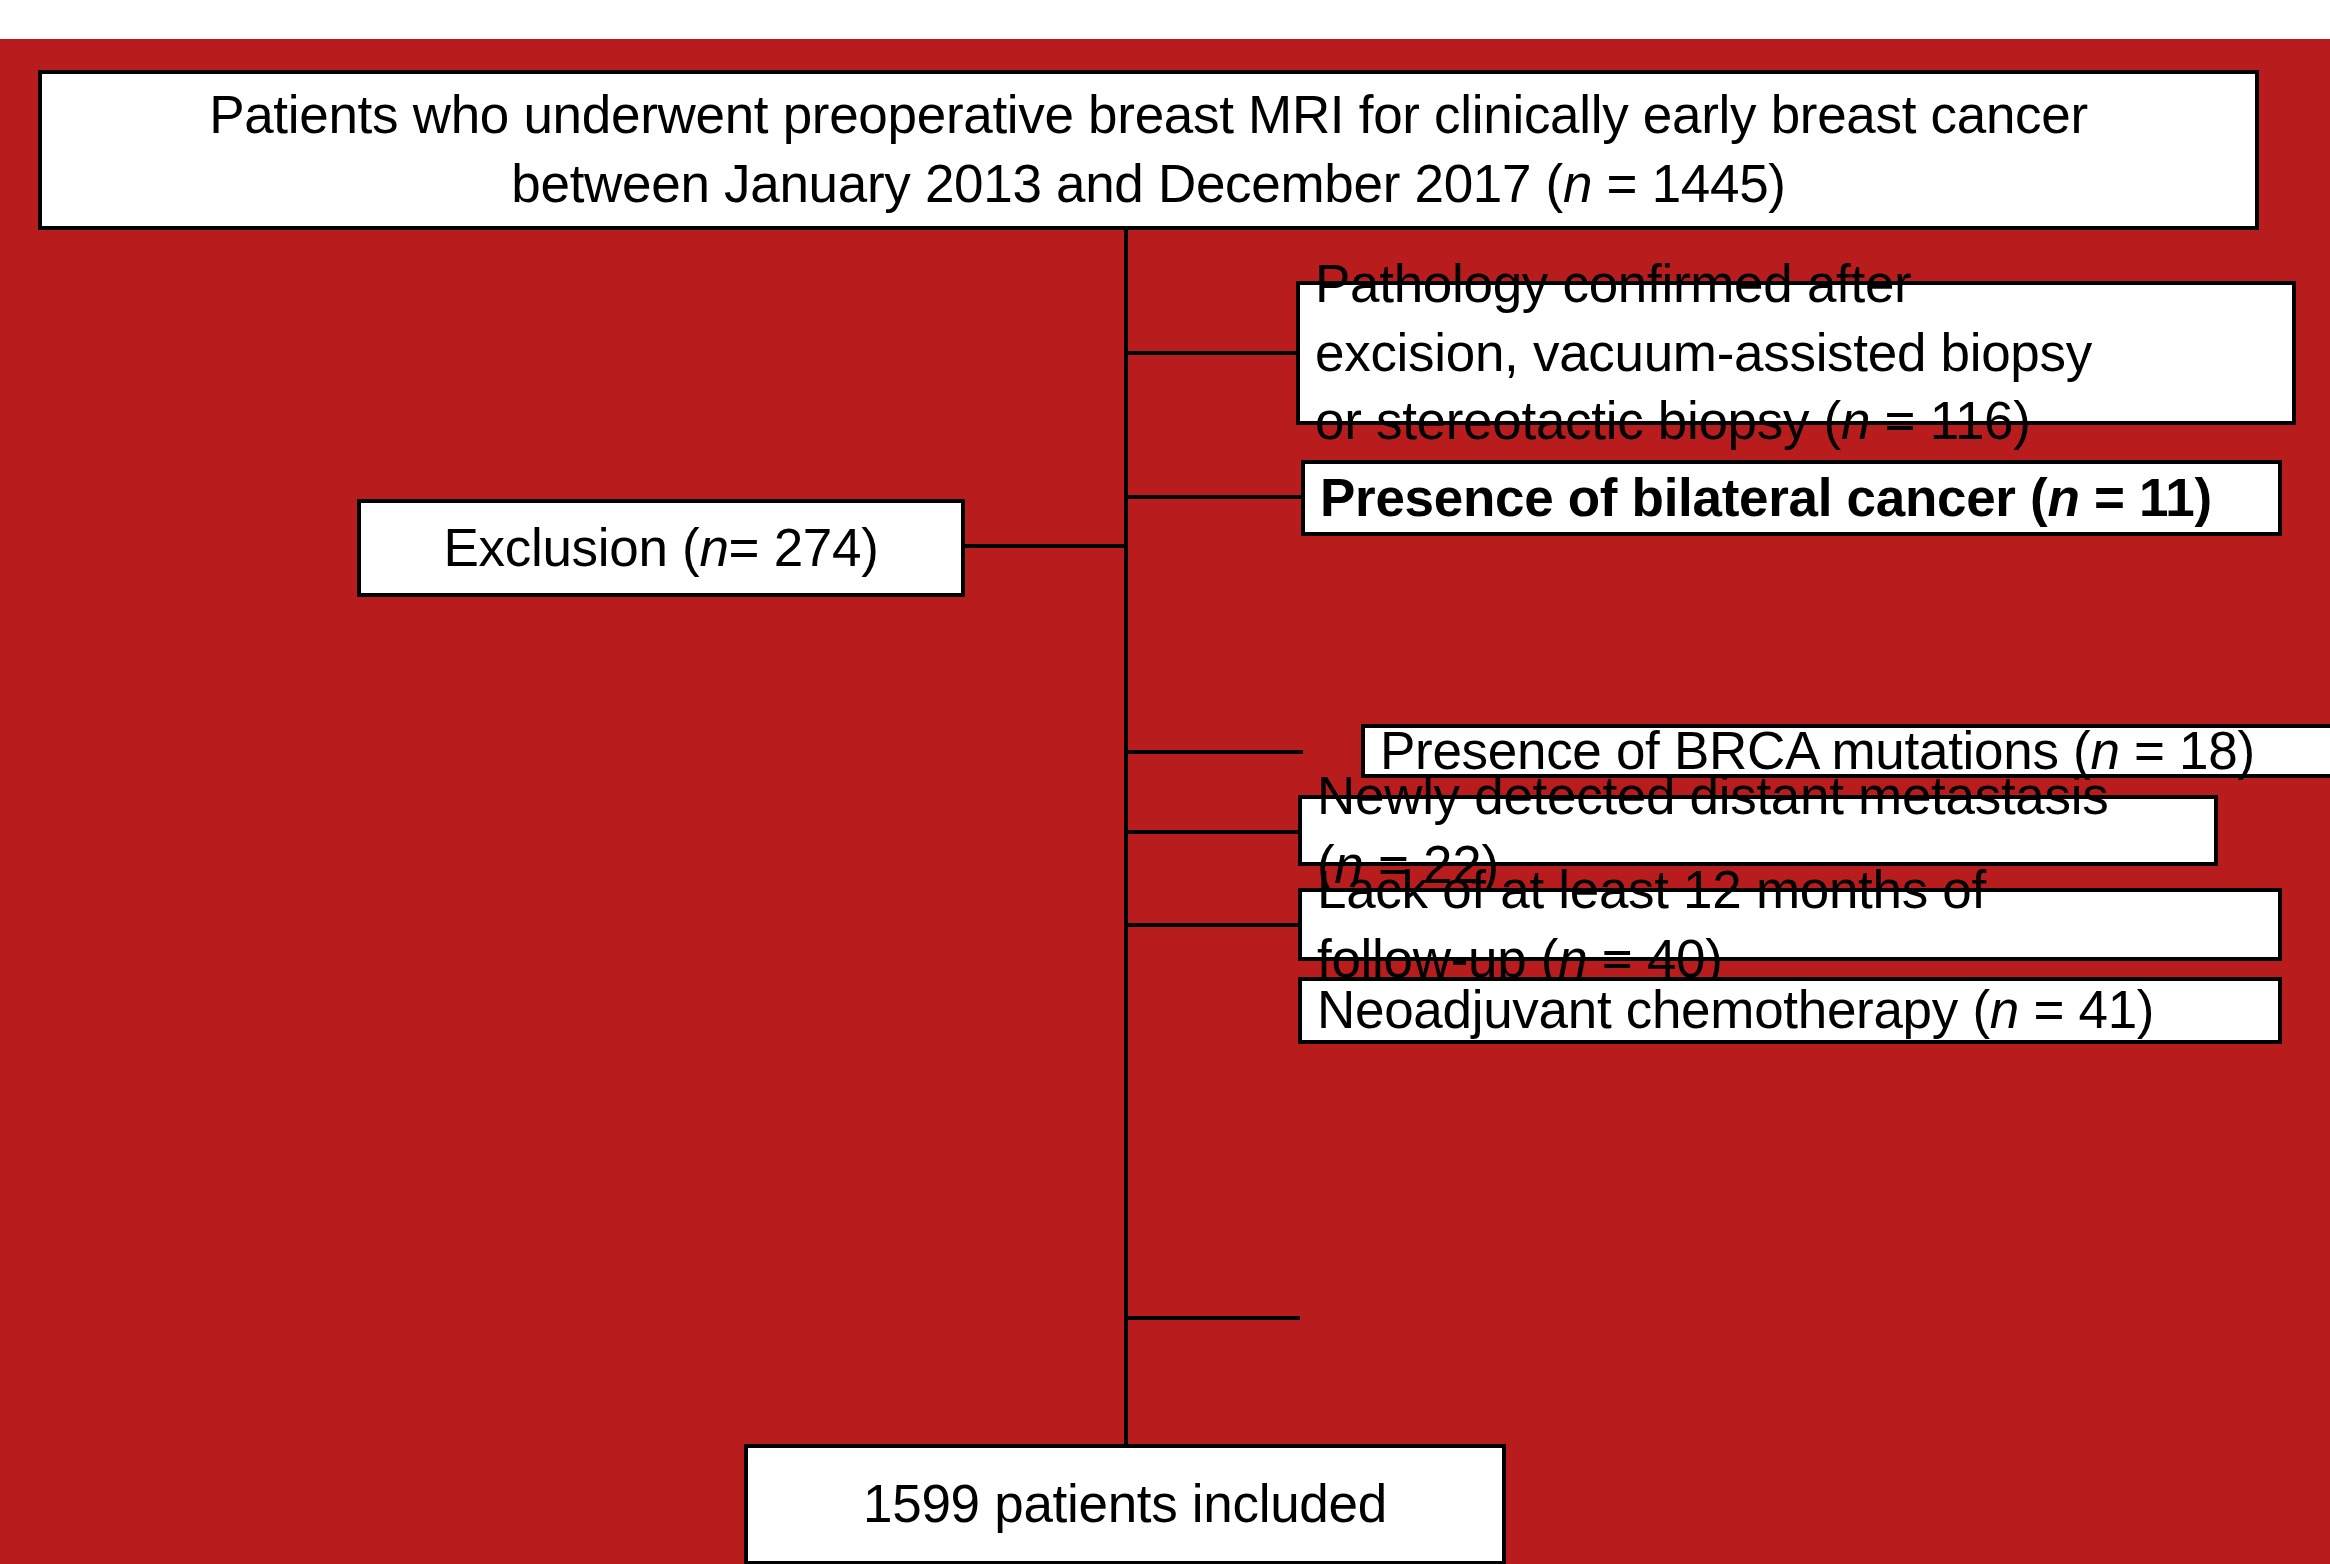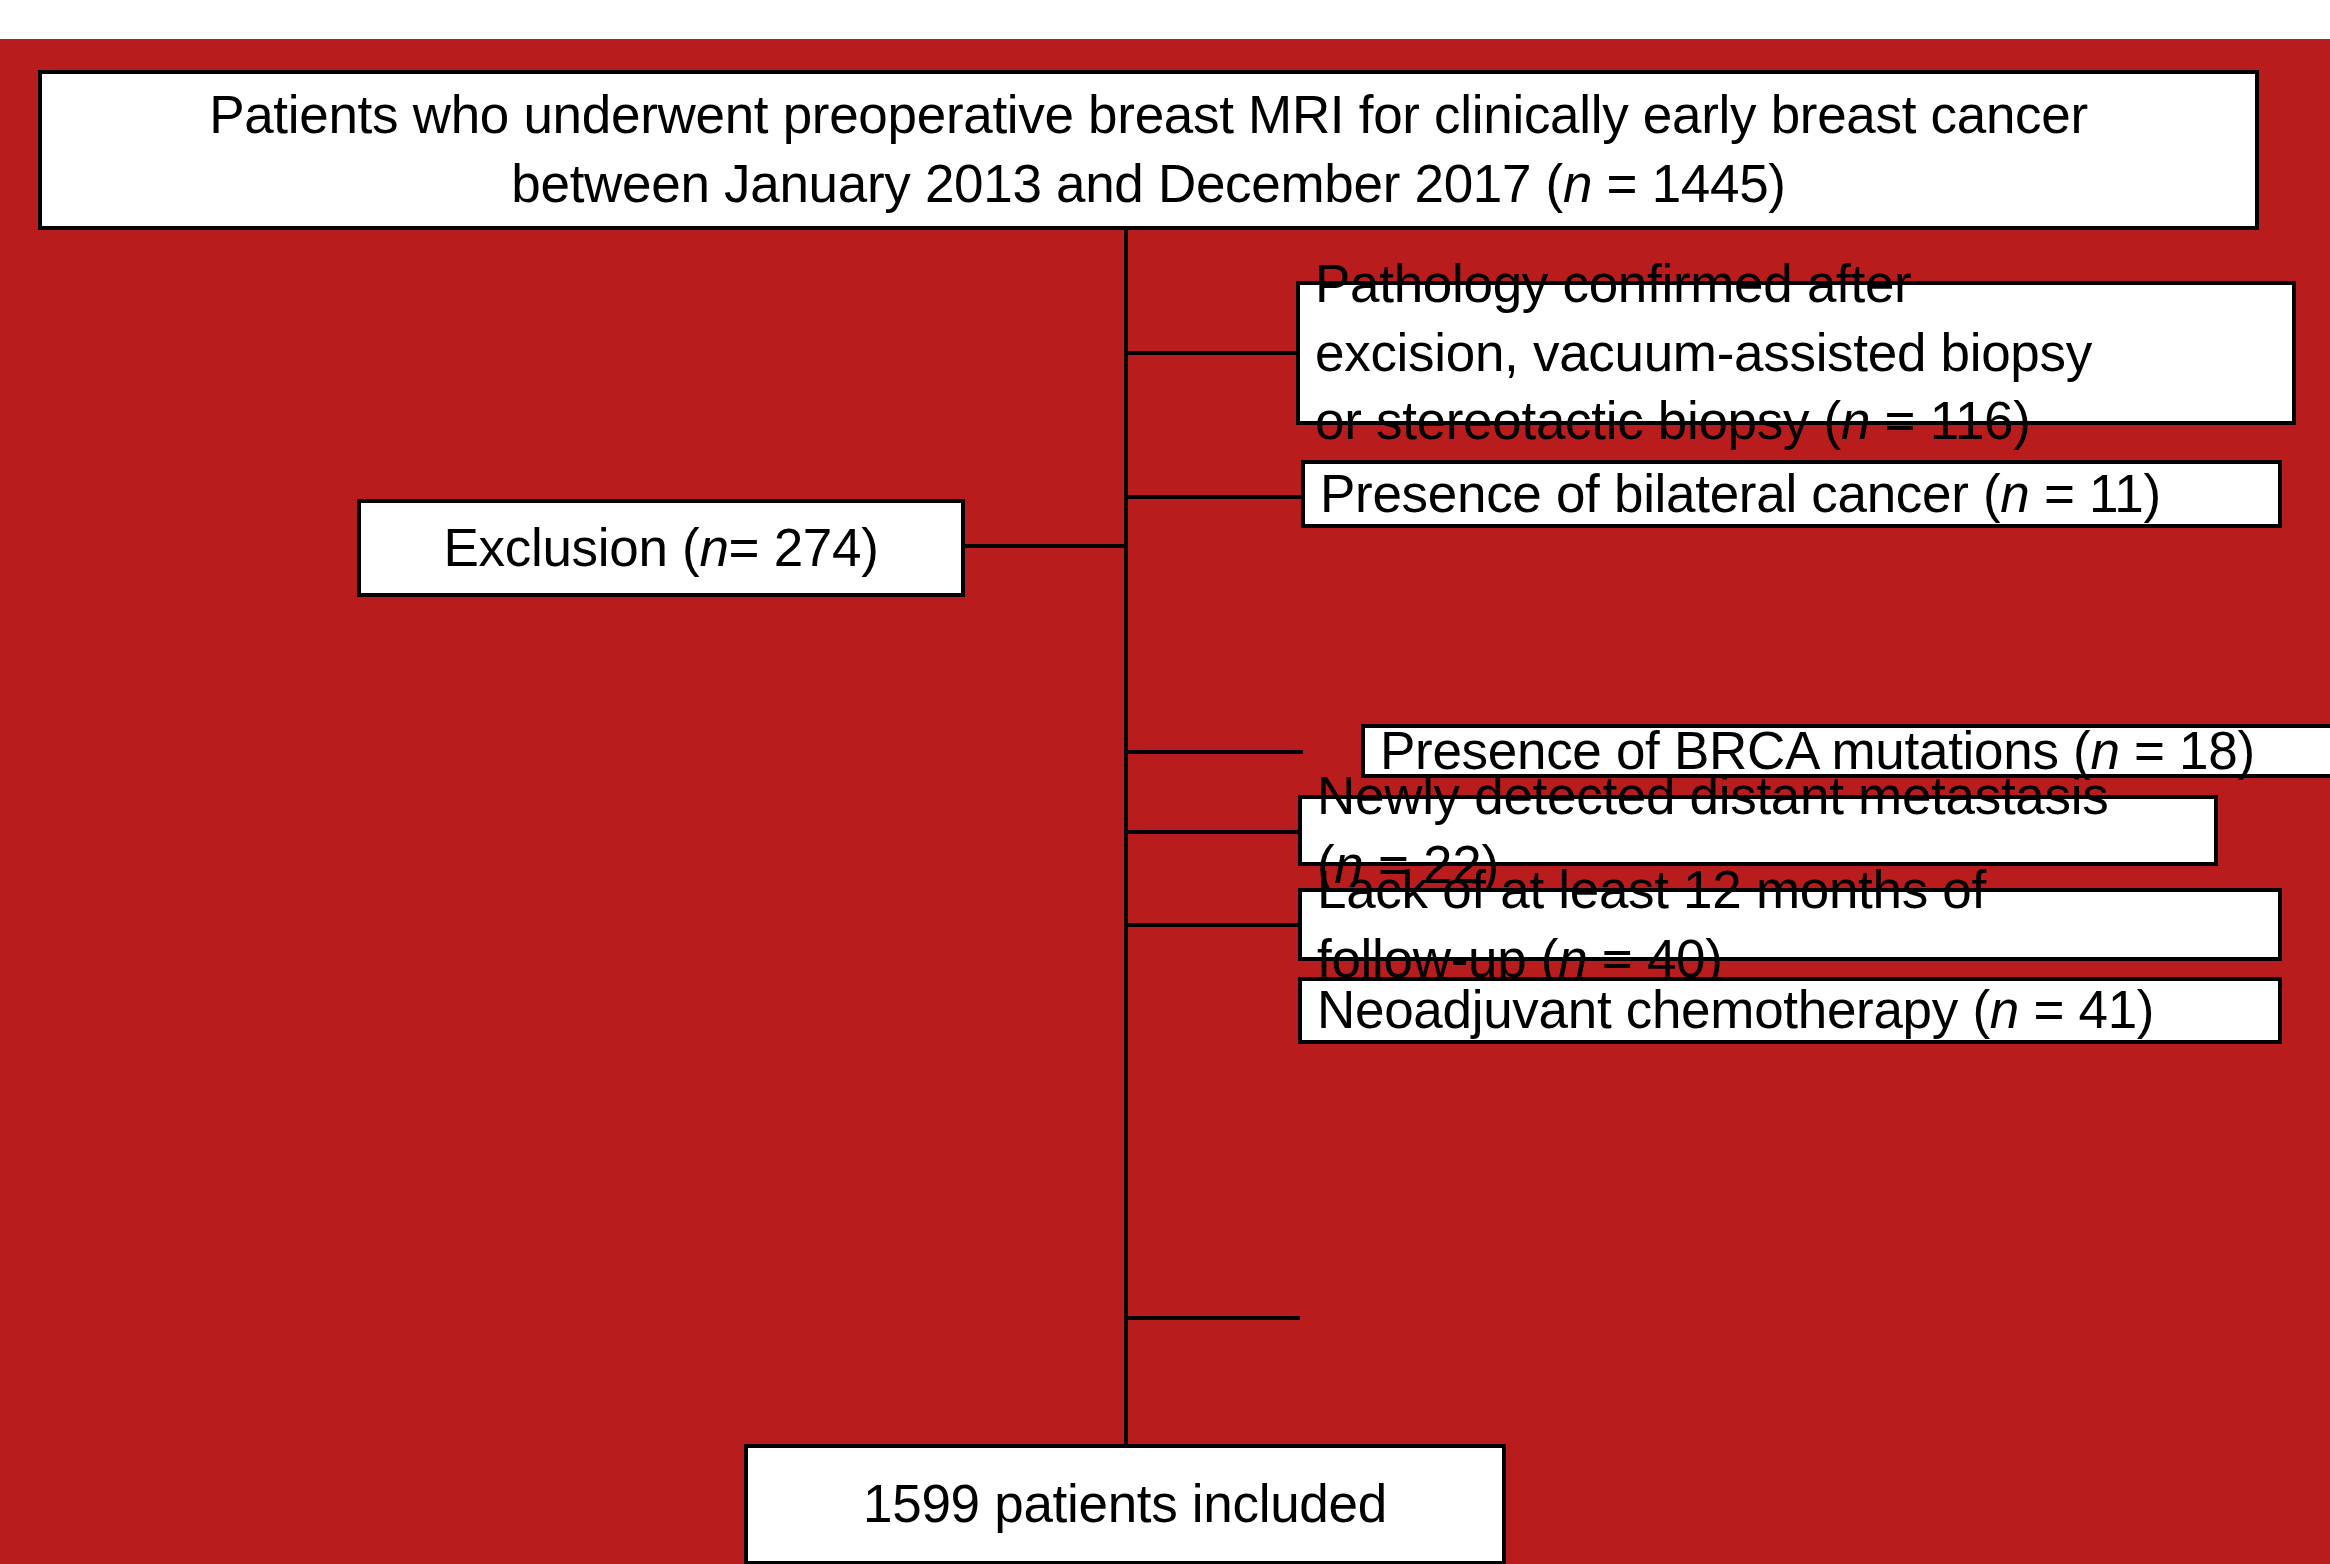--- a/index.html
+++ b/index.html
@@ -36,21 +36,21 @@
   .left .txt { text-align: left; }
 
   
   #box-top { left: 38px; top: 31px; width: 2221px; height: 160px; }
 
   
   #box-exclusion { left: 357px; top: 460px; width: 608px; height: 98px; }
 
   
   #box-r1 { left: 1296px; top: 242px;  width: 1000px; height: 144px; }
-  #box-r2 { left: 1301px; top: 421px;  width: 981px; height: 68px; }
+  #box-r2 { left: 1301px; top: 421px;  width: 981px; height: 76px; font-weight: bold; }
   #box-r3 { left: 1361px; top: 685px; width: 981px; height: 54px; }
   #box-r4 { left: 1298px; top: 756px; width: 920px; height: 71px; }
   #box-r5 { left: 1298px; top: 849px; width: 984px; height: 73px; }
   #box-r6 { left: 1298px; top: 938px; width: 984px; height: 67px; }
 
   
   #box-bottom { left: 744px; top: 1405px; width: 762px; height: 121px; }
 
   
   .vline {

